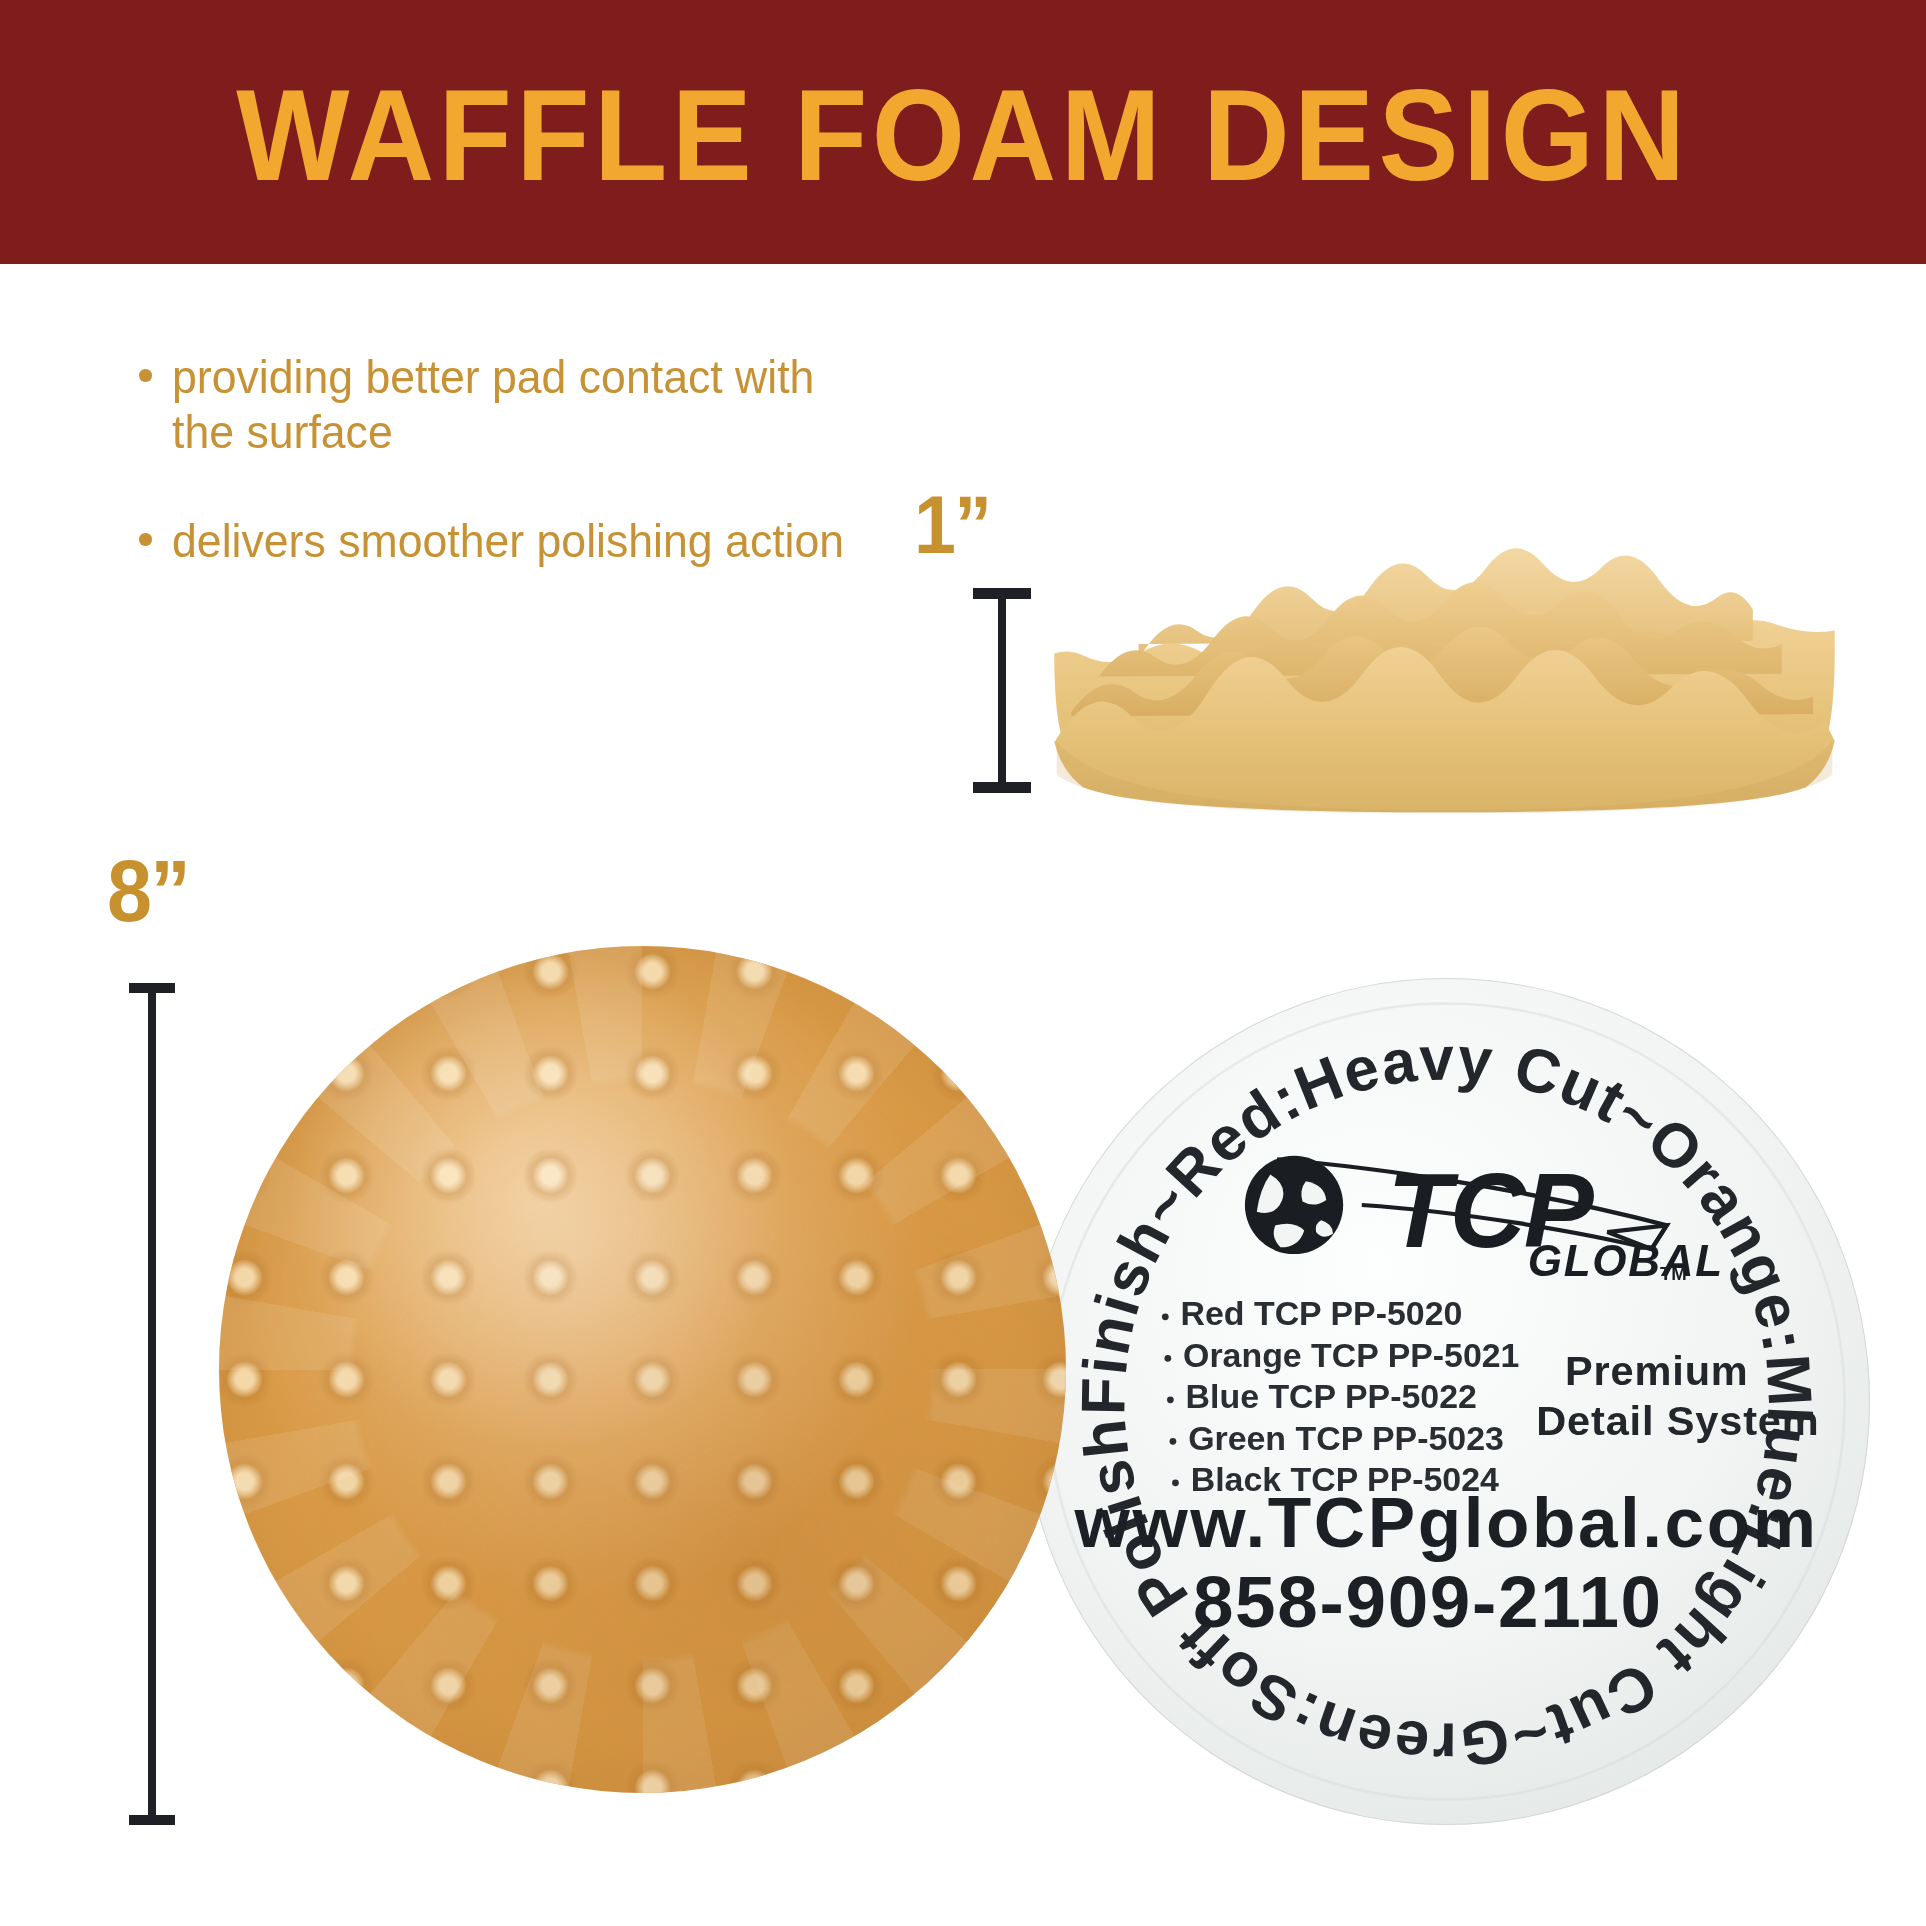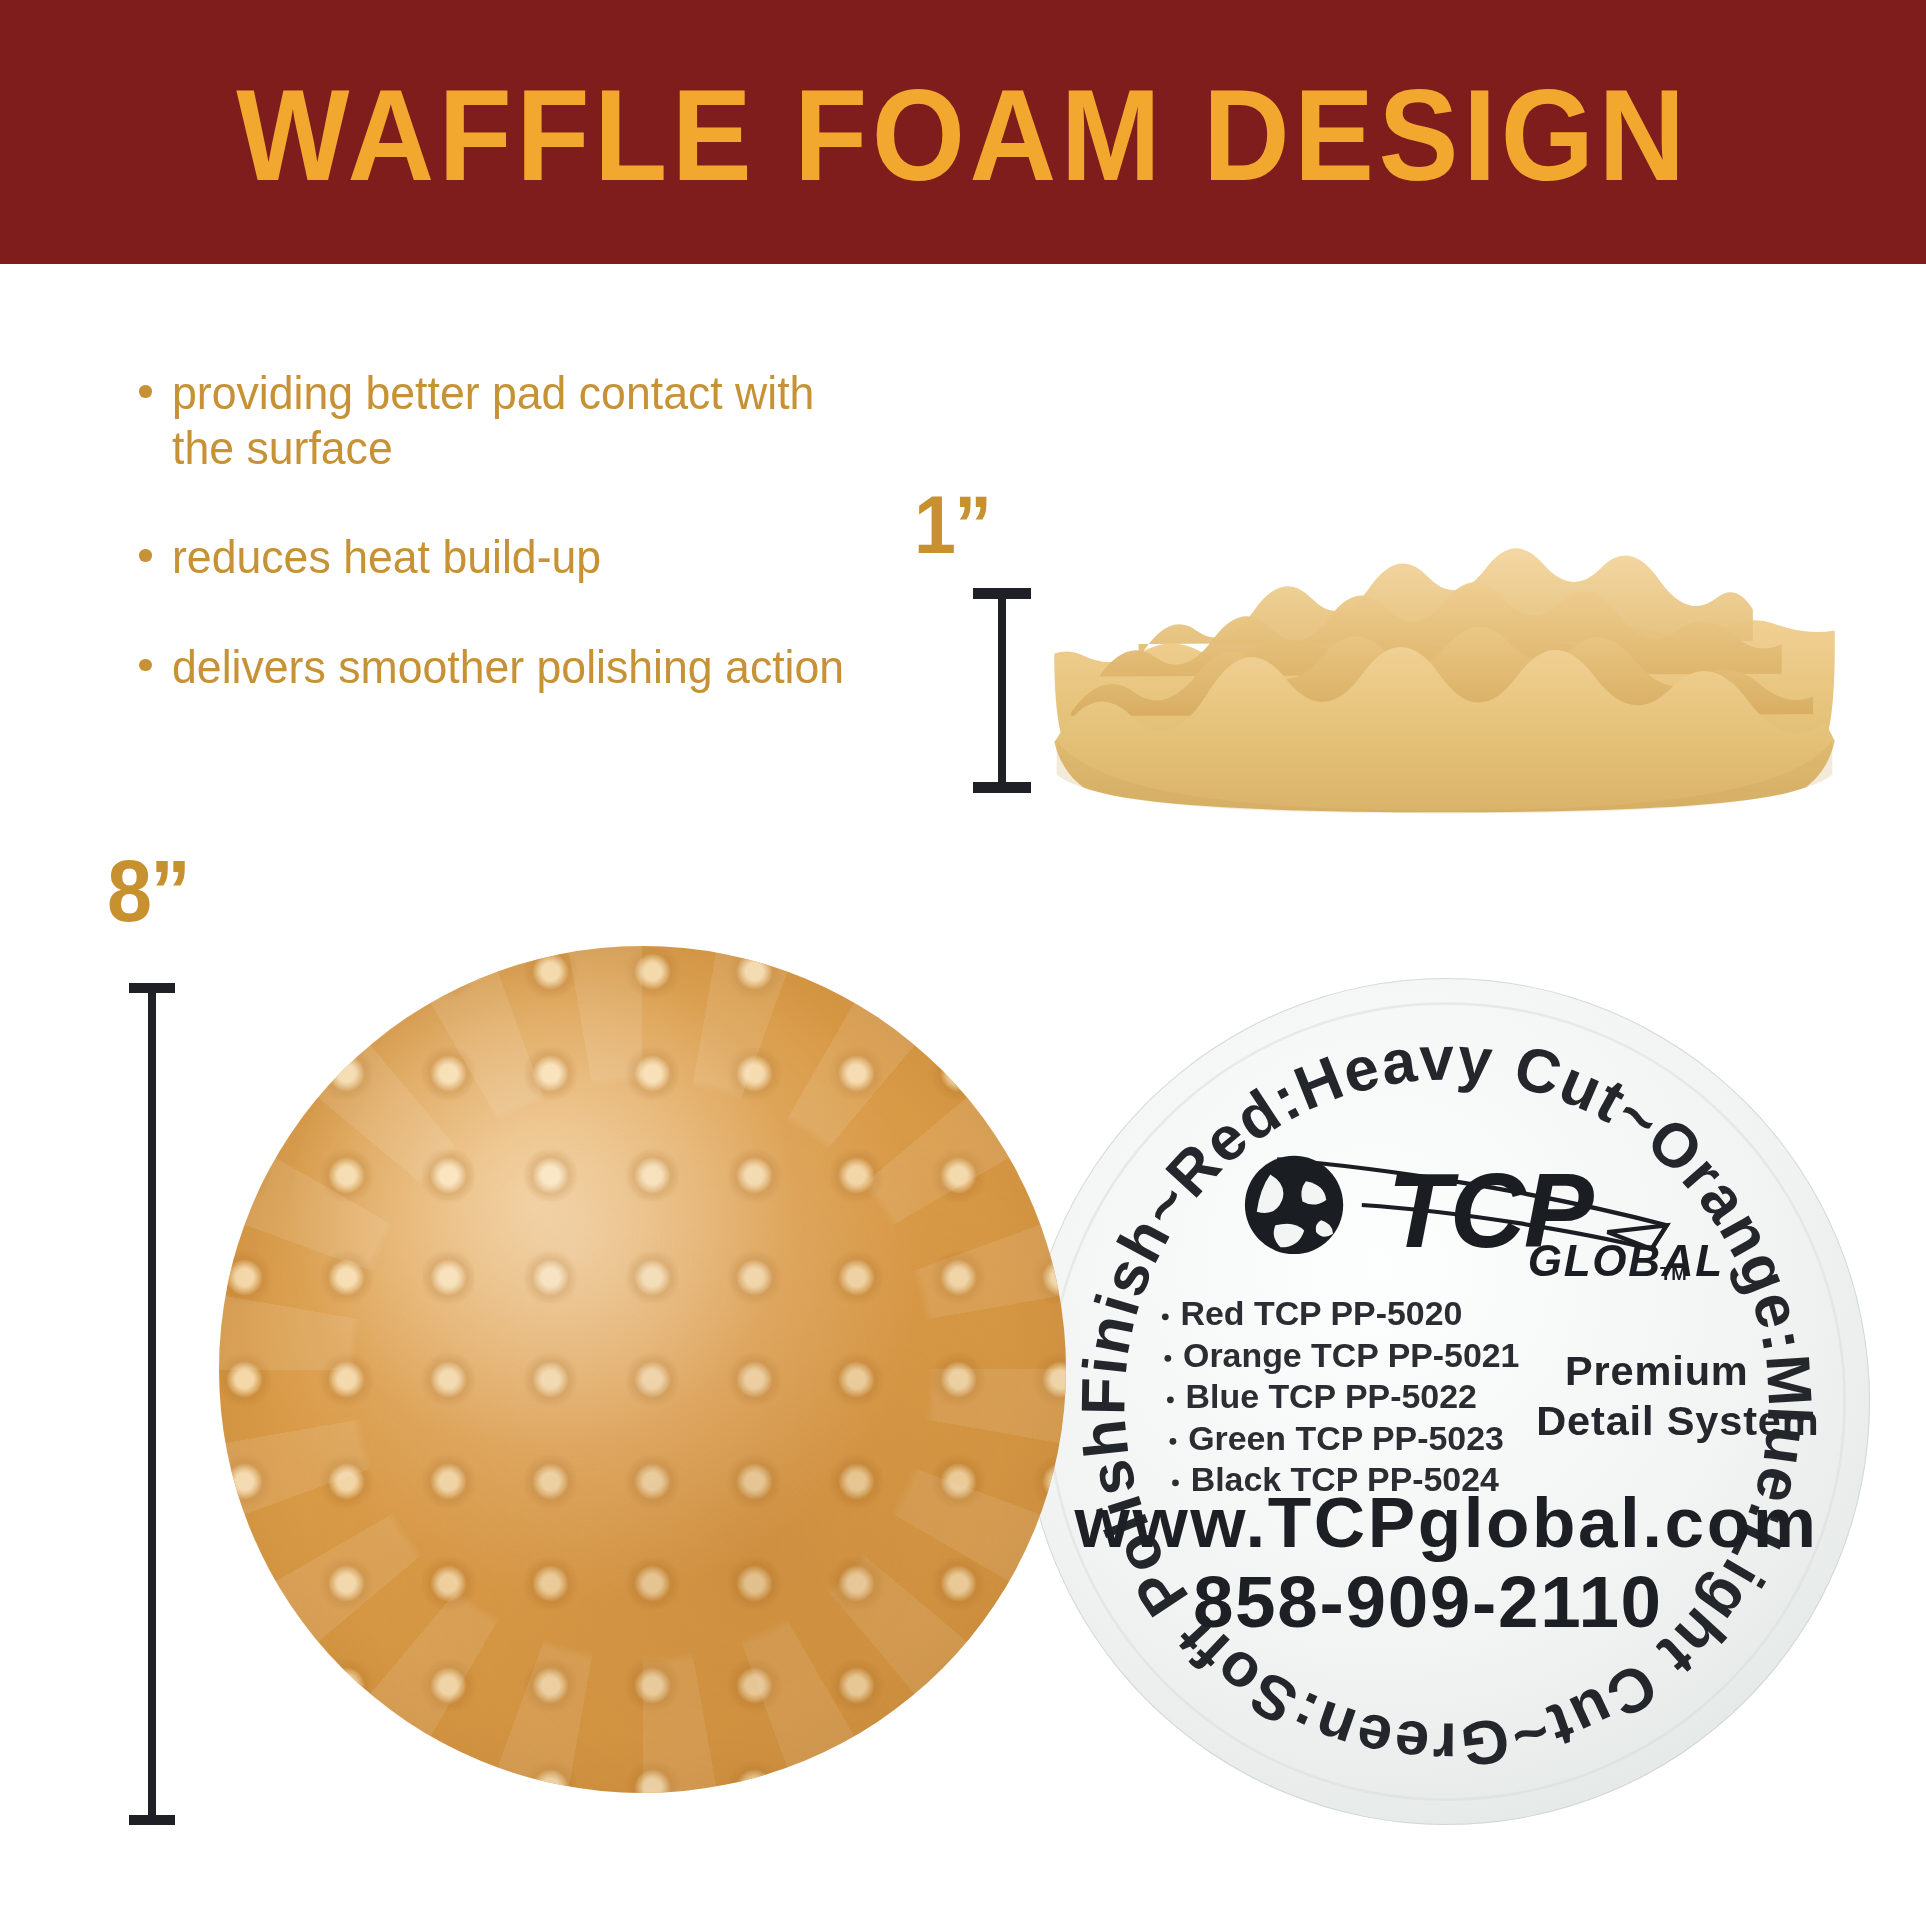--- a/index.html
+++ b/index.html
@@ -17,21 +17,21 @@
     font-size:129px;
     letter-spacing:4.8px;
     transform:scaleX(.93);
     white-space:nowrap;
     line-height:1;
     padding-top:6.7px;
     box-sizing:border-box;
   }
 
   
-  #bullets{position:absolute;left:139px;top:366px;width:732px;}
+  #bullets{position:absolute;left:139px;top:350px;width:732px;}
   .bullet-row{display:flex;align-items:flex-start;margin-bottom:54px;}
   .bullet-dot{
     width:12.5px;height:12.5px;border-radius:50%;background:#C79235;
     margin-top:19px;margin-right:20px;flex:0 0 auto;
   }
   .bullet-text{
     color:#C79235;
     font-family:"Liberation Sans",sans-serif;
     font-size:46px;line-height:1.20;font-weight:normal;
     transform:scaleX(.97);transform-origin:left center;
@@ -157,24 +157,20 @@
     <div id="banner-title">WAFFLE FOAM DESIGN</div>
   </div>
 
   <div id="bullets">
 
     <div class="bullet-row">
       <span class="bullet-dot"></span>
       <span class="bullet-text">providing better pad contact with the surface</span>
     </div>
 
-    <div class="bullet-row">
-      <span class="bullet-dot"></span>
-      <span class="bullet-text">reduces heat build-up</span>
-    </div>
 
     <div class="bullet-row">
       <span class="bullet-dot"></span>
       <span class="bullet-text">delivers smoother polishing action</span>
     </div>
 
   </div>
 
   <div class="dim-label" id="label-1">1”</div>
   <div class="vrule" id="rule-1">

